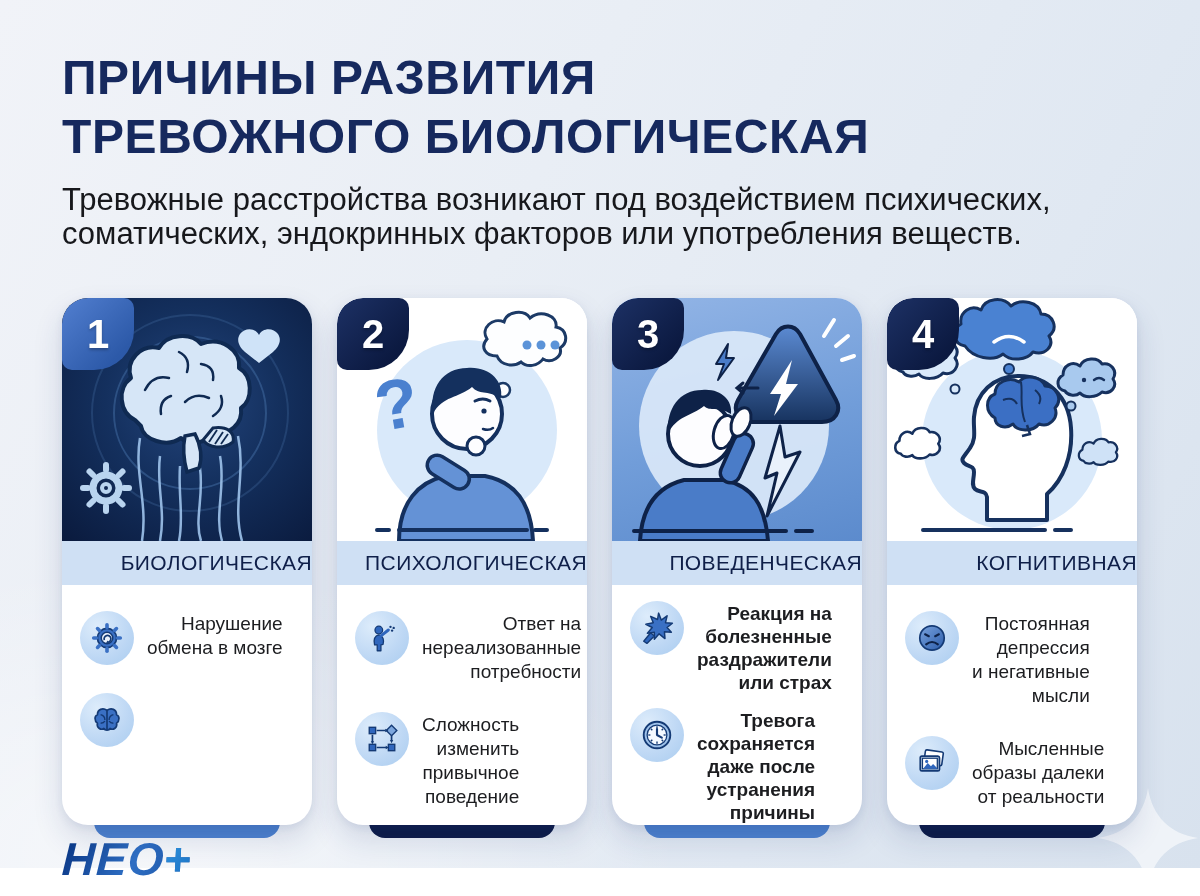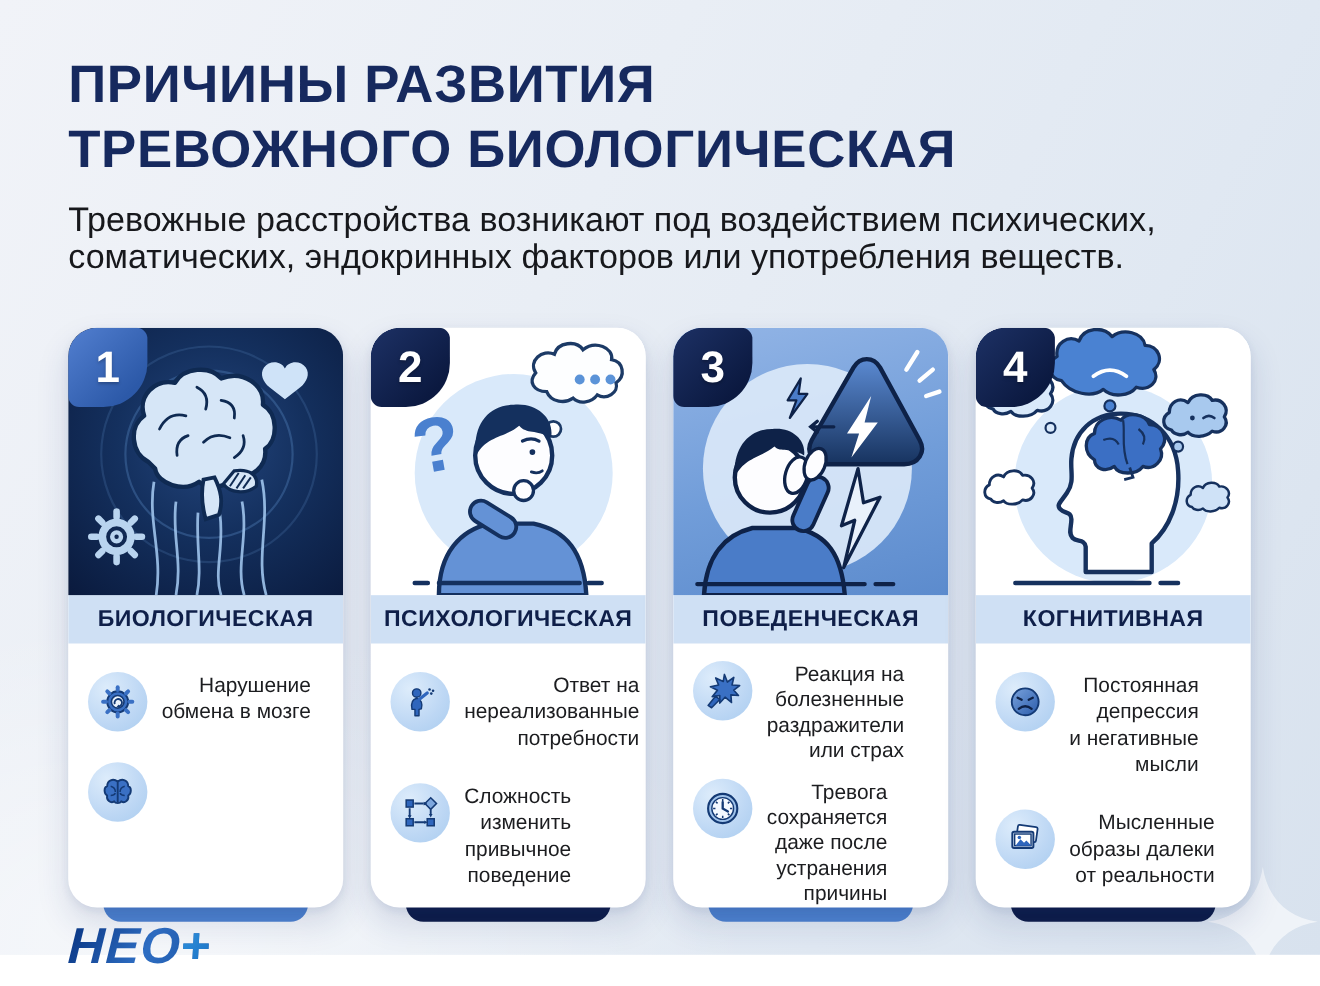--- a/index.html
+++ b/index.html
@@ -57,40 +57,40 @@
     display: flex; align-items: center; justify-content: center;
     color: #fff; font-size: 40px; font-weight: bold;
     text-shadow: 0 2px 3px rgba(0,0,0,.25);
   }
   .card--1 .badge { background: linear-gradient(135deg,#527fd0 0%,#2c59a8 80%); }
   .card--2 .badge, .card--3 .badge, .card--4 .badge { background: linear-gradient(135deg,#1d3165 0%,#0b1940 80%); }
 
   .band {
     height: 44px; flex: none;
     background: #cfe0f4;
-    display: flex; align-items: center; justify-content: center;
-    font-size: 21px; font-weight: bold; letter-spacing: .4px;
+    display: flex; align-items: center; justify-content: flex-end;
+    font-size: 21px; font-weight: normal; letter-spacing: .4px;
     color: #0f1f49;
   }
 
   .card-body { flex: 1; padding: 26px 8px 0 18px; text-align: right; }
   .item { display: flex; gap: 13px; align-items: flex-start; margin-bottom: 28px; }
   .icon-circle {
     flex: none; width: 54px; height: 54px; border-radius: 50%;
     background: radial-gradient(circle at 32% 28%, #ddecfb 0%, #bdd7f4 60%, #a9ccef 100%);
     display: flex; align-items: center; justify-content: center;
   }
   .icon-circle svg { width: 34px; height: 34px; }
   .item-text {
     font-size: 19px; line-height: 24px; color: #1c1d20;
     white-space: pre-line; padding-top: 1px;
   }
   .card--3 .card-body { padding-top: 16px; }
   .card--3 .item { margin-bottom: 14px; }
-  .card--3 .item-text { line-height: 23px; }
+  .card--3 .item-text { line-height: 23px; font-weight: bold; }
 
   
   .logo {
     position: absolute; left: 62px; top: 832px;
     font-size: 46px; font-weight: bold; font-style: italic;
     letter-spacing: 1px; transform: skewX(-3deg);
     background: linear-gradient(115deg, #0e3d8c 10%, #2f6fc4 55%, #174f9f 100%);
     -webkit-background-clip: text; background-clip: text; color: transparent;
   }
   .logo .plus {

